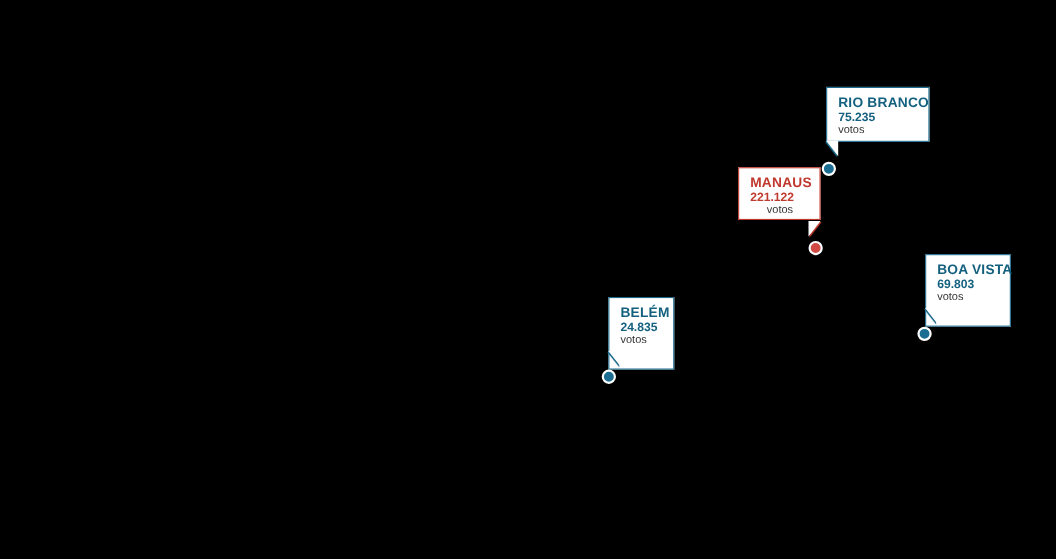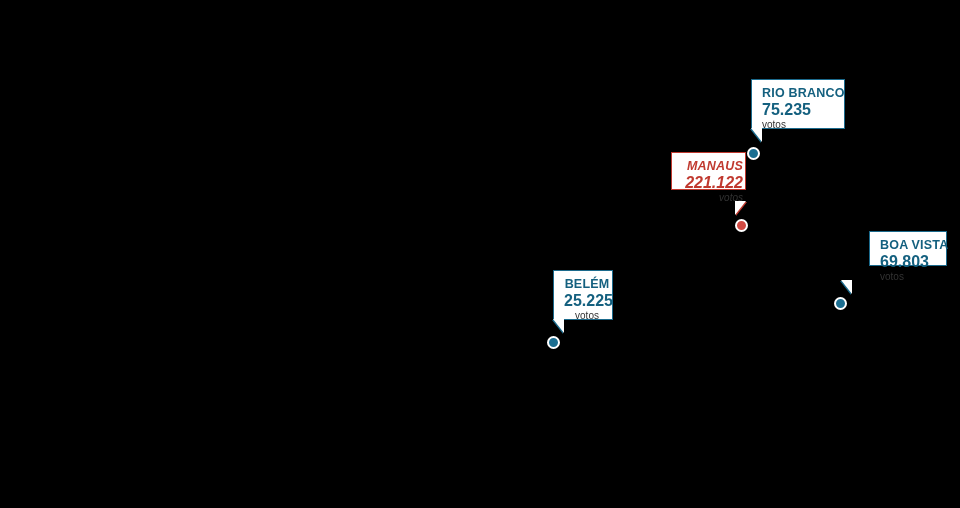--- a/index.html
+++ b/index.html
@@ -20,33 +20,33 @@
     inset: 0;
     background: #000000;
   }
 
   
   .callout {
     position: absolute;
     background: #ffffff;
     border: 1px solid #1b6a8c;
     box-sizing: border-box;
-    padding: 6px 2px 7px 10px;
+    padding: 6px 24px 7px 10px;
     line-height: 1.12;
     box-shadow: 0 0 0 0 rgba(0,0,0,0);
   }
   .callout .city {
     font-size: 12.5px;
     font-weight: bold;
     letter-spacing: 0.2px;
     color: #14607f;
     white-space: nowrap;
   }
   .callout .votes {
-    font-size: 16px;
+    font-size: 11px;
     font-weight: bold;
     color: #14607f;
     white-space: nowrap;
     margin-top: 1px;
   }
   .callout .votes-label {
     font-size: 10px;
     font-weight: normal;
     color: #333333;
     white-space: nowrap;
@@ -110,37 +110,37 @@
 <div id="map-canvas">
 
   <div class="callout" style="left:751px; top:79px; width:94px; height:50px;">
     <div class="city">RIO BRANCO</div>
     <div class="votes">75.235</div>
     <div class="votes-label">votos</div>
   </div>
   <div class="tail down-left" style="left:751px; top:128px;"></div>
   <div class="dot" style="left:747px; top:147px;"></div>
 
-  <div class="callout red align-right" style="left:671px; top:152px; width:75px; height:38px;font-style:italic;">
+  <div class="callout red align-right" style="left:671px; top:152px; width:75px; height:48px;">
     <div class="city">MANAUS</div>
     <div class="votes">221.122</div>
     <div class="votes-label">votos</div>
   </div>
   <div class="tail red down-right" style="left:735px; top:201px;"></div>
   <div class="dot red" style="left:735px; top:219px;"></div>
 
-  <div class="callout" style="left:841px; top:231px; width:78px; height:35px;margin-left:28px;">
+  <div class="callout" style="left:841px; top:231px; width:78px; height:66px;">
     <div class="city">BOA VISTA</div>
     <div class="votes">69.803</div>
     <div class="votes-label">votos</div>
   </div>
   <div class="tail down-left" style="left:841px; top:280px;"></div>
   <div class="dot" style="left:834px; top:297px;"></div>
 
-  <div class="callout" style="left:553px; top:270px; width:60px; height:50px;text-align:center;">
+  <div class="callout" style="left:553px; top:270px; width:60px; height:66px;text-align:center;">
     <div class="city">BELÉM</div>
-    <div class="votes">25.225</div>
+    <div class="votes">24.835</div>
     <div class="votes-label">votos</div>
   </div>
   <div class="tail down-left" style="left:553px; top:319px;"></div>
   <div class="dot" style="left:547px; top:336px;"></div>
 
 </div>
 
 </body></html>

